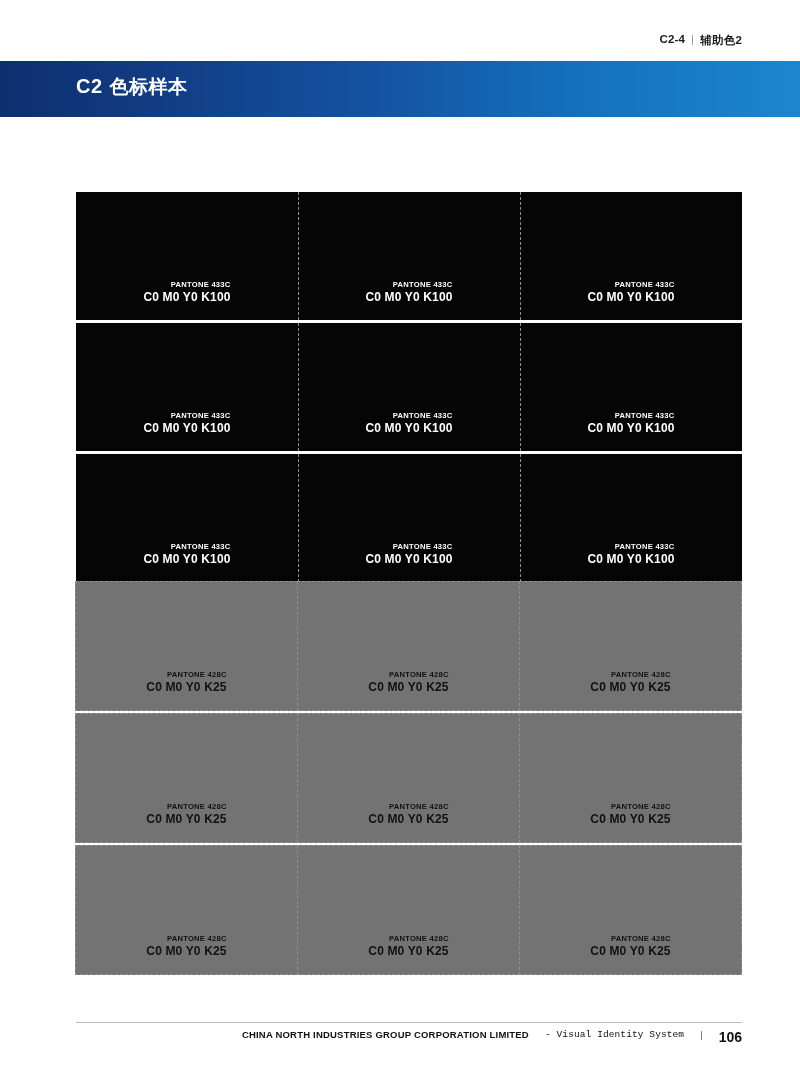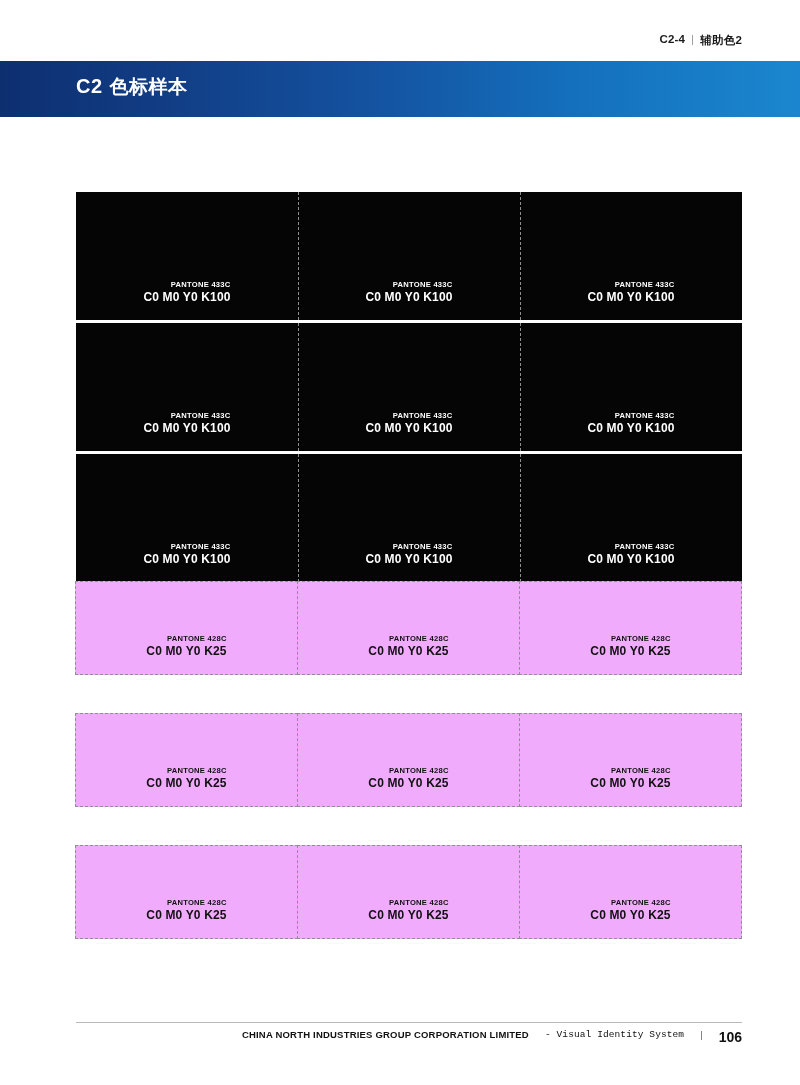--- a/index.html
+++ b/index.html
@@ -77,25 +77,25 @@
   .swatch-cell {
     width: 222px;
     height: 128px;
     box-sizing: border-box;
     position: relative;
   }
   .swatch-cell.dark {
     background: #050505;
   }
   .swatch-cell.light {
-    background: #f0abfc;
+    background: #737373;
     border: 1px dashed #8e8f91;
     margin-left: -1px;
     margin-top: -1px;
-    height: 94px;
+    height: 130px;
     width: 223px;
   }
   .swatch-row.light-row {
     height: 129px;
   }
   .swatch-labels {
     position: absolute;
     left: 50%;
     transform: translateX(-50%);
     bottom: 14px;

